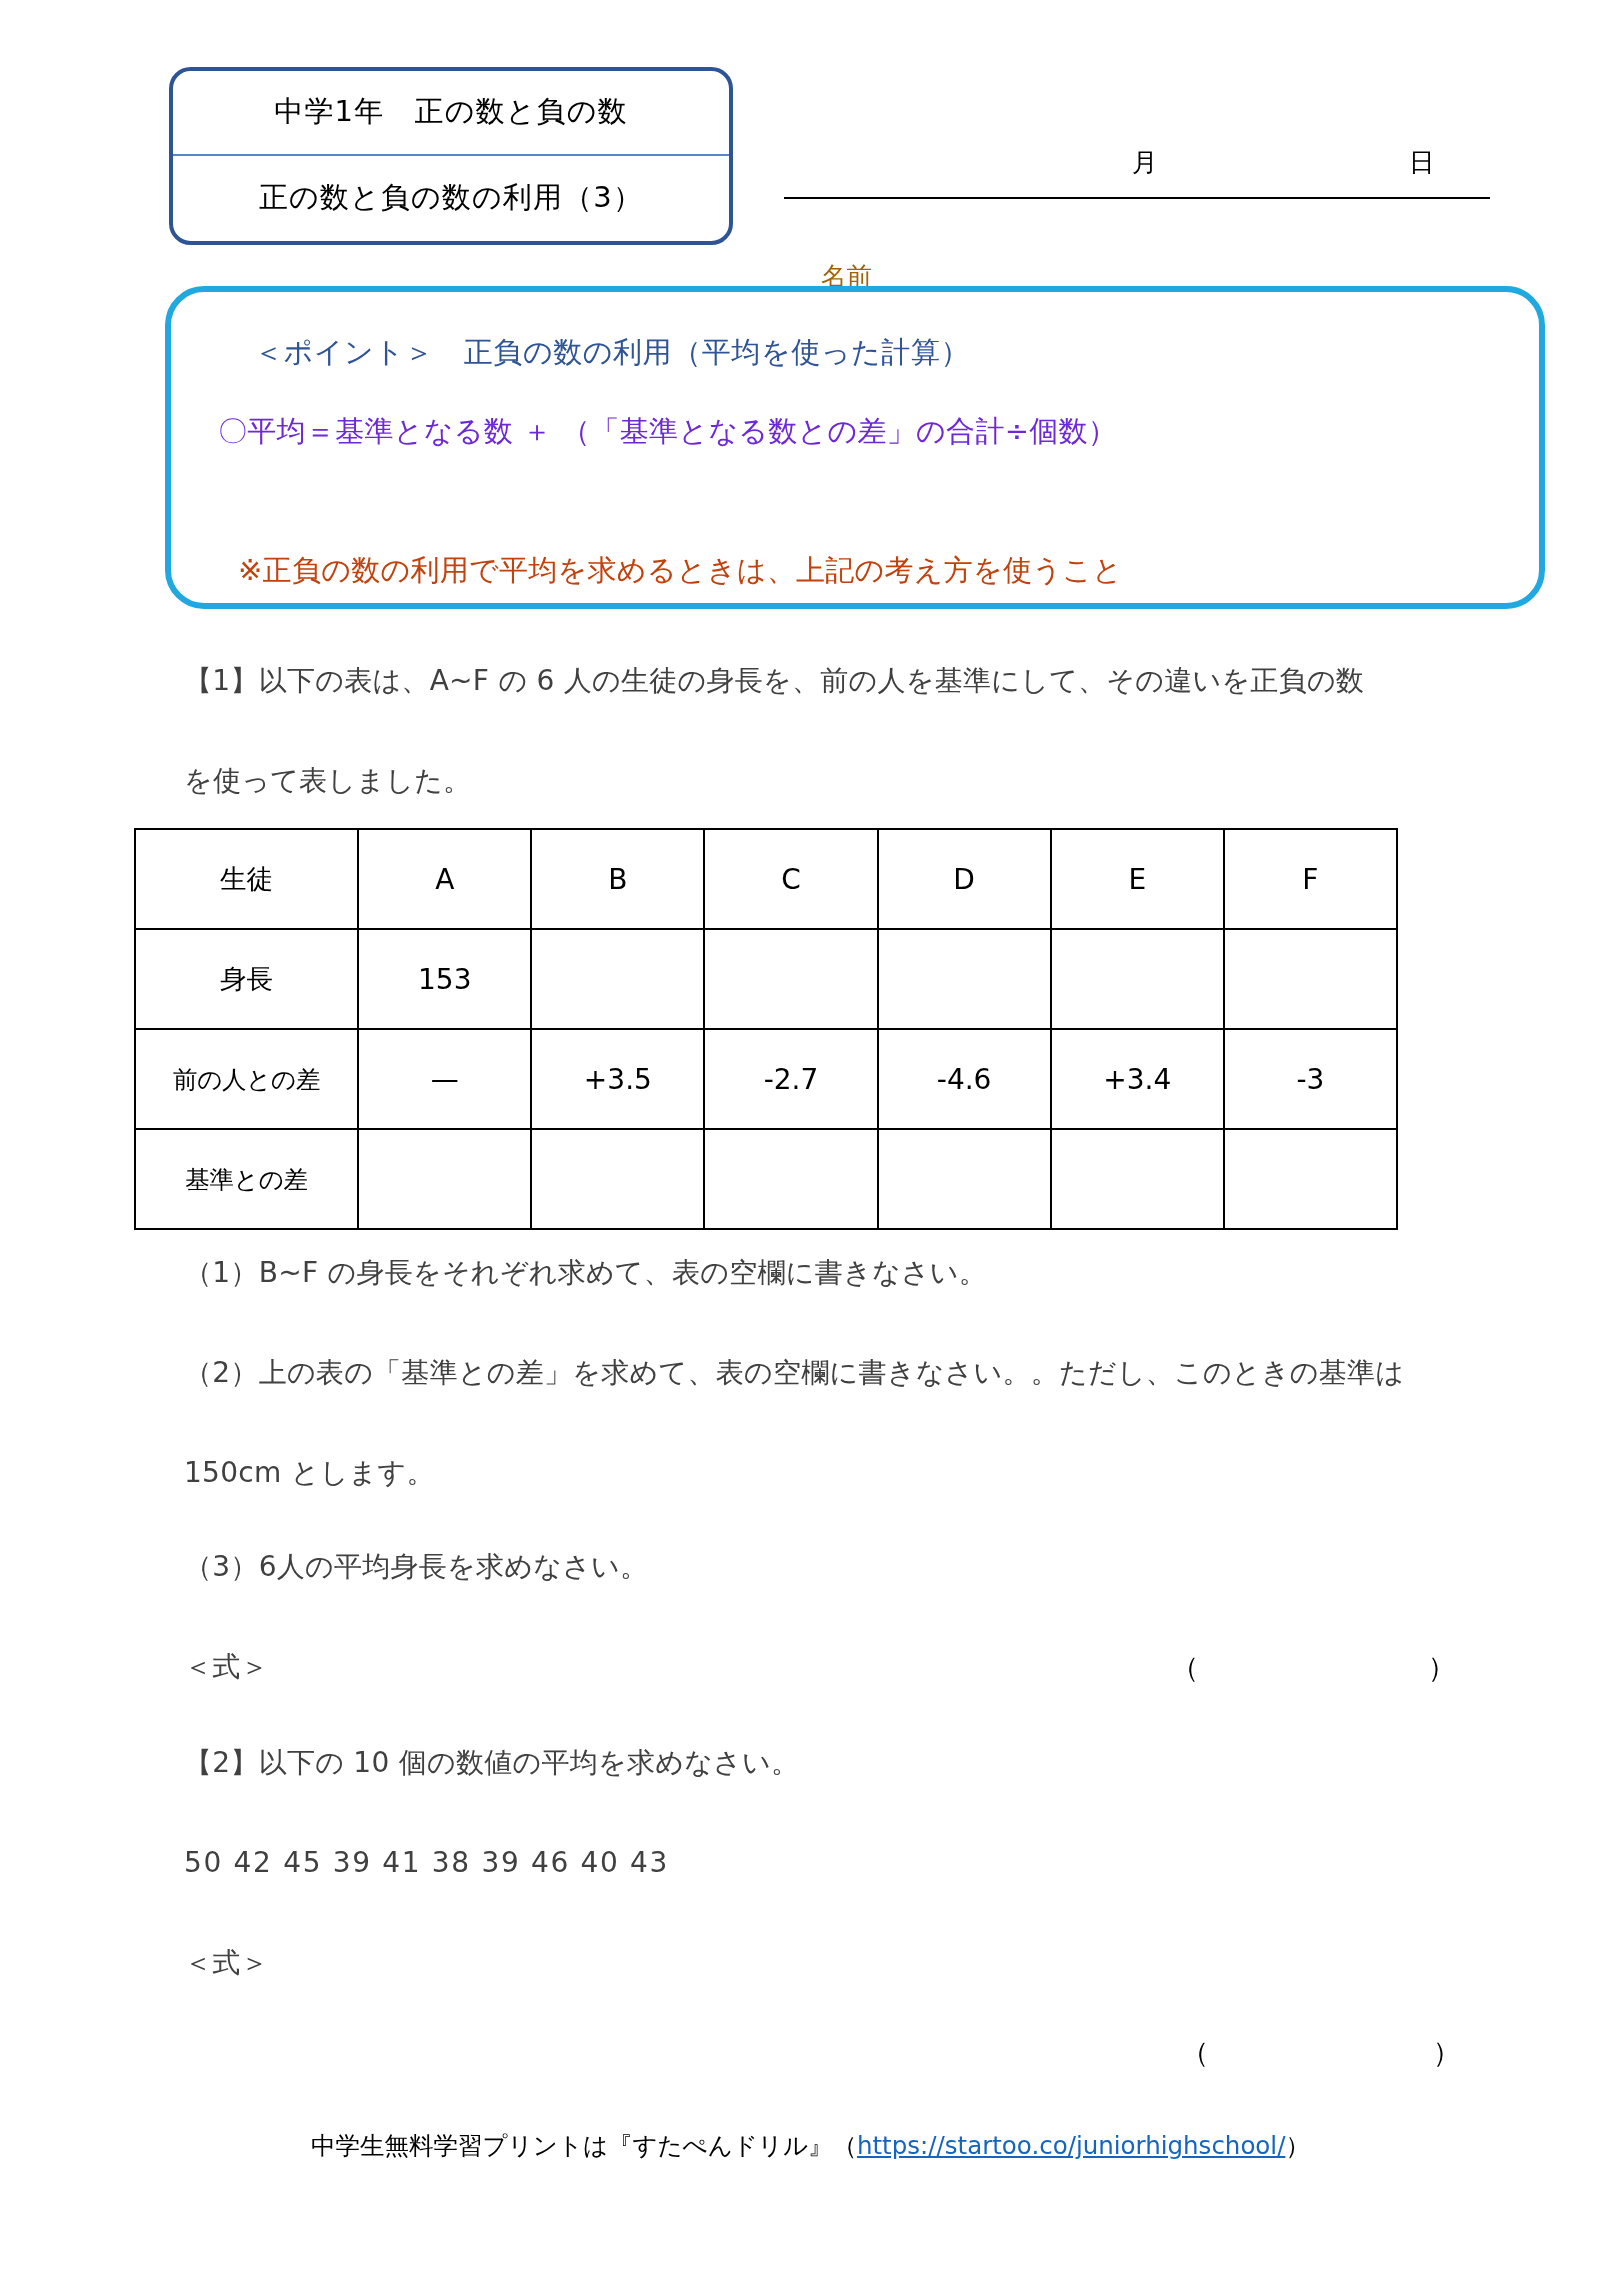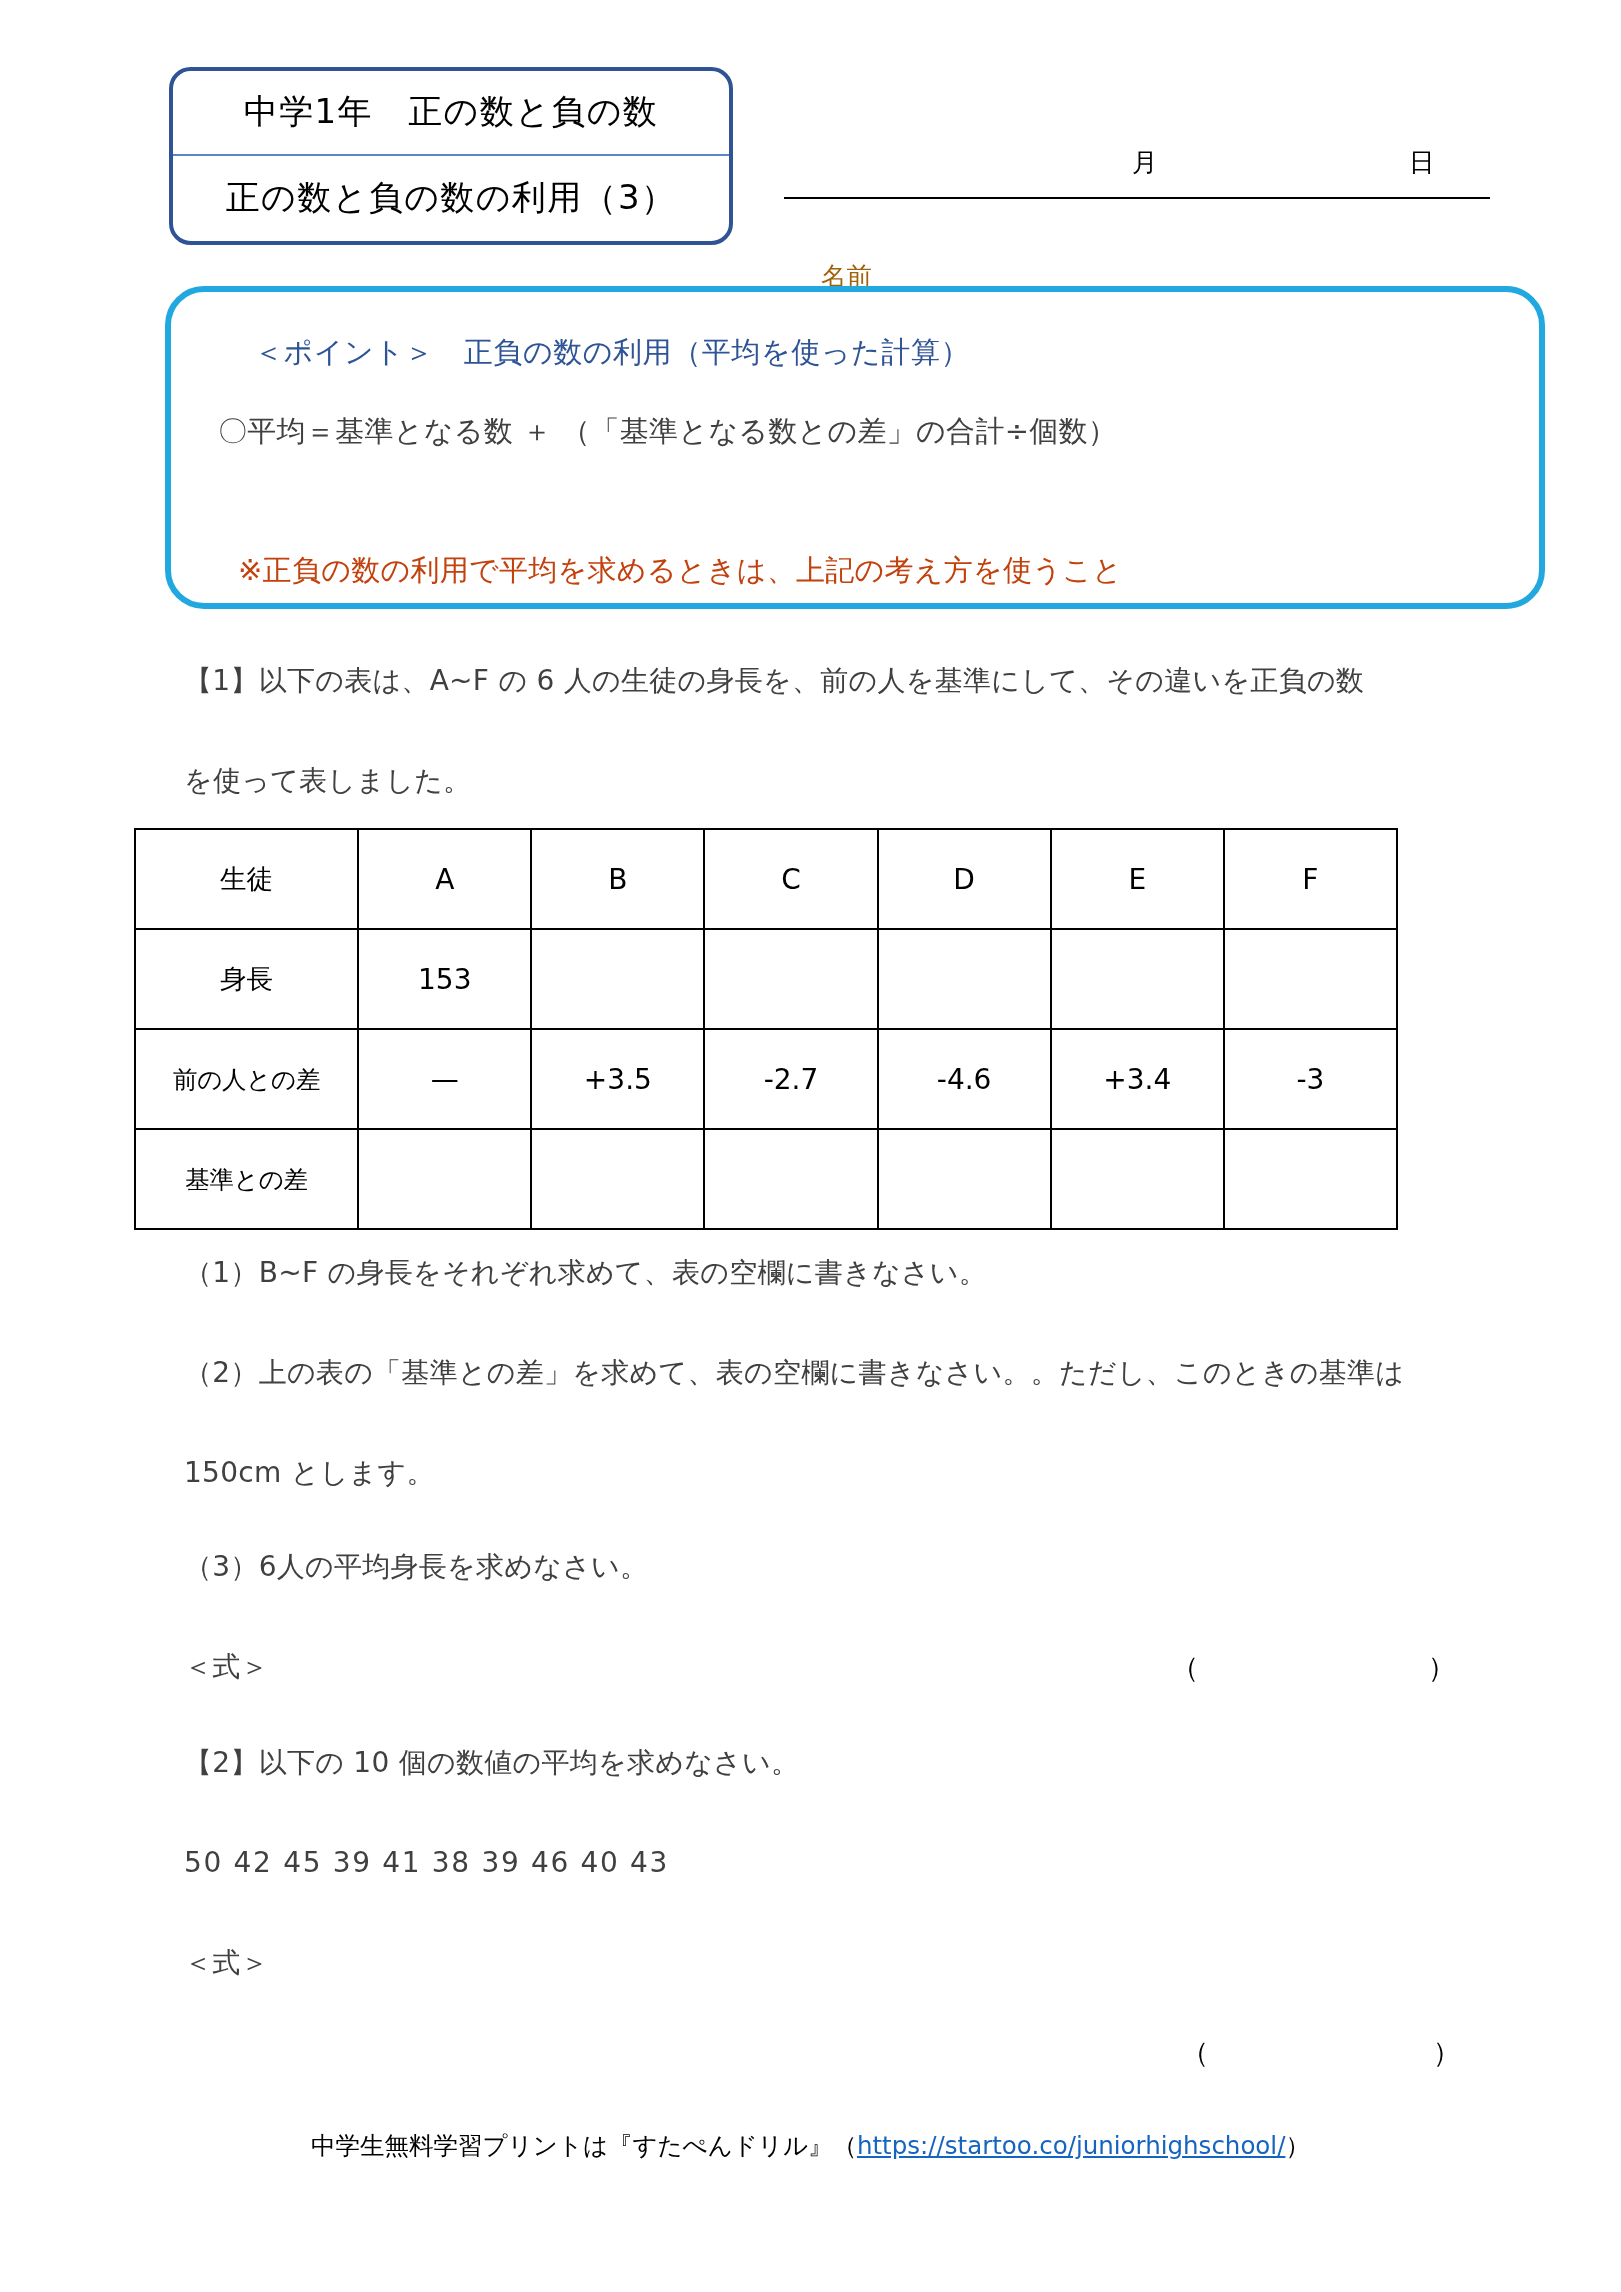--- a/index.html
+++ b/index.html
@@ -39,21 +39,21 @@
     border-radius: 21.6px;
     box-sizing: border-box;
     background: #ffffff;
   }
   .title-line {
     height: 50%;
     display: flex;
     align-items: center;
     justify-content: center;
     box-sizing: border-box;
-    font-size: 34px;
+    font-size: 29px;
     letter-spacing: 0.04em;
     color: #000000;
     white-space: nowrap;
   }
   .title-line.top {
     border-bottom: 2px solid #5b86c4;
   }
 
   .date-area {
     position: absolute;
@@ -113,21 +113,21 @@
     font-size: 29px;
     color: #2e5496;
     white-space: nowrap;
     letter-spacing: 0.02em;
   }
   .point-formula {
     position: absolute;
     left: 47px;
     top: 120px;
     font-size: 29px;
-    color: #404040;
+    color: #6d28d9;
     white-space: nowrap;
     letter-spacing: 0.01em;
   }
   .point-note {
     position: absolute;
     left: 67px;
     top: 218px;
     font-size: 29px;
     color: #c2410c;
     white-space: nowrap;

